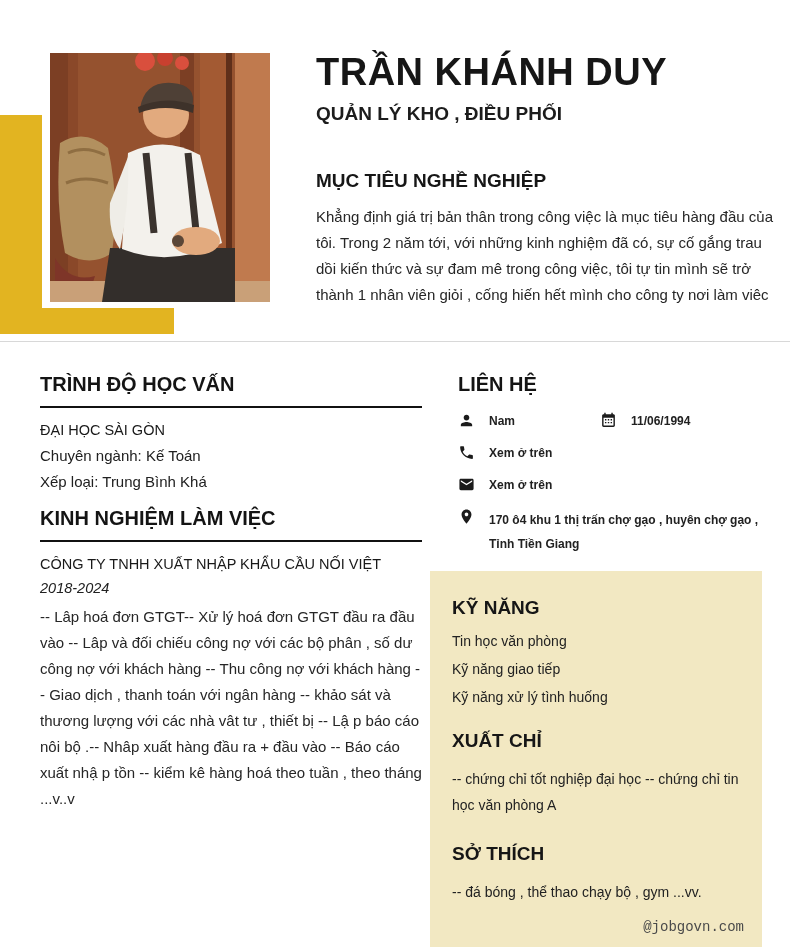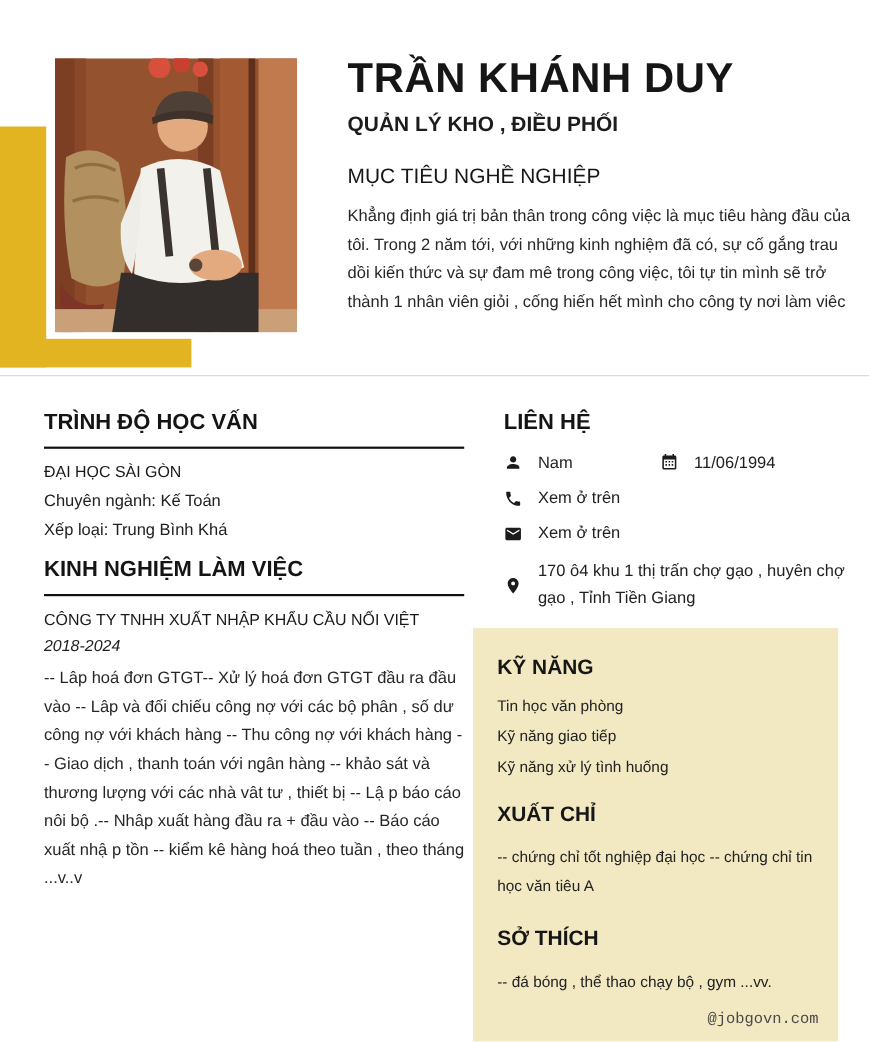--- a/index.html
+++ b/index.html
@@ -10,37 +10,37 @@
   
   .accent-vert  { position:absolute; left:0; top:115px; width:42px;  height:219px; background:var(--accent,#E2B421); }
   .accent-horiz { position:absolute; left:0; top:308px; width:174px; height:26px;  background:var(--accent,#E2B421); }
   
   .photo { position:absolute; left:50px; top:53px; width:220px; height:249px; }
   .photo svg { display:block; width:100%; height:100%; }
   
   .header-text { position:absolute; left:316px; top:50px; width:462px; }
   .name  { margin:0; font-size:38px; line-height:44px; font-weight:bold; color:#161616; letter-spacing:.5px; }
   .job-title { margin-top:8px; font-size:19px; line-height:23px; font-weight:bold; color:#1c1c1c; }
-  .obj-heading { margin-top:24px; font-size:19px; line-height:23px; font-weight:normal; color:#161616; }
+  .obj-heading { margin-top:44px; font-size:19px; line-height:23px; font-weight:bold; color:#161616; }
   .obj-text { margin-top:12px; font-size:15px; line-height:26px; color:#262626; width:458px; }
   
   .divider { position:absolute; left:0; top:341px; width:790px; height:1px; background:#d8d8d8; }
   
   .left-col { position:absolute; left:40px; top:372px; width:382px; }
   .section-heading { font-size:20px; line-height:24px; font-weight:bold; color:#141414; }
   .underlined { padding-bottom:10px; border-bottom:2px solid #111; }
   .entry-title { margin-top:14px; font-size:14.5px; font-weight:normal; color:#191919; }
   .entry-years { margin-top:8px; font-size:14.5px; font-style:italic; }
   .entry-line  { margin-top:9px; font-size:15px; }
   .exp-details { margin-top:8px; font-size:15px; line-height:26px; color:#262626; }
   .gap { margin-top:16px; }
   
   .right-col { position:absolute; left:458px; top:372px; width:322px; }
   .contact-rows { margin-top:16px; }
-  .contact-row { display:flex; align-items:center; margin-bottom:14px; font-size:15px; line-height:18px; }
+  .contact-row { display:flex; align-items:flex-start; margin-bottom:14px; font-size:12px; line-height:18px;font-weight:bold; }
   .contact-row .icon { width:17px; height:17px; flex:0 0 17px; margin-right:14px; margin-top:0; }
   .contact-row .icon svg { display:block; width:17px; height:17px; fill:#1b1b1b; }
   .pair { display:flex; flex:0 0 auto; }
   .pair.first { width:142px; }
   .addr { line-height:24px; }
   
   .side-box { position:absolute; left:430px; top:571px; width:332px; height:376px;
     background:var(--cream,#F2E8C2); box-sizing:border-box; padding:25px 22px 0 22px; }
   .side-heading { margin:0 0 14px 0; font-size:19px; line-height:23px; font-weight:bold; color:#161616; }
   .skill-item { font-size:14px; margin-bottom:12px; color:#222; }
@@ -160,21 +160,21 @@
   </div>
 
   <div class="side-box">
     <h2 class="side-heading">KỸ NĂNG</h2>
     <div class="skill-item">Tin học văn phòng</div>
     <div class="skill-item">Kỹ năng giao tiếp</div>
     <div class="skill-item">Kỹ năng xử lý tình huống</div>
 
     <div class="side-section">
       <h2 class="side-heading">XUẤT CHỈ</h2>
-      <div class="side-text">-- chứng chỉ tốt nghiệp đại học  -- chứng chỉ tin học văn tiêu A</div>
+      <div class="side-text">-- chứng chỉ tốt nghiệp đại học  -- chứng chỉ tin học văn phòng A</div>
     </div>
 
     <div class="side-section">
       <h2 class="side-heading">SỞ THÍCH</h2>
       <div class="side-text">-- đá bóng , thể thao chạy bộ  ,  gym ...vv.</div>
     </div>
 
     <div class="watermark">@jobgovn.com</div>
   </div>
 

